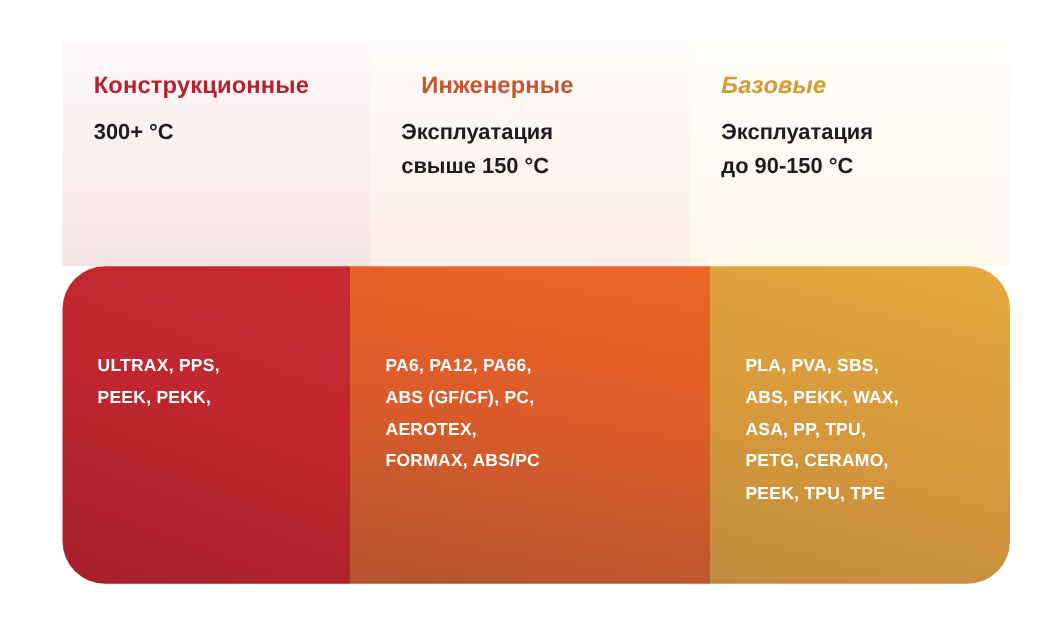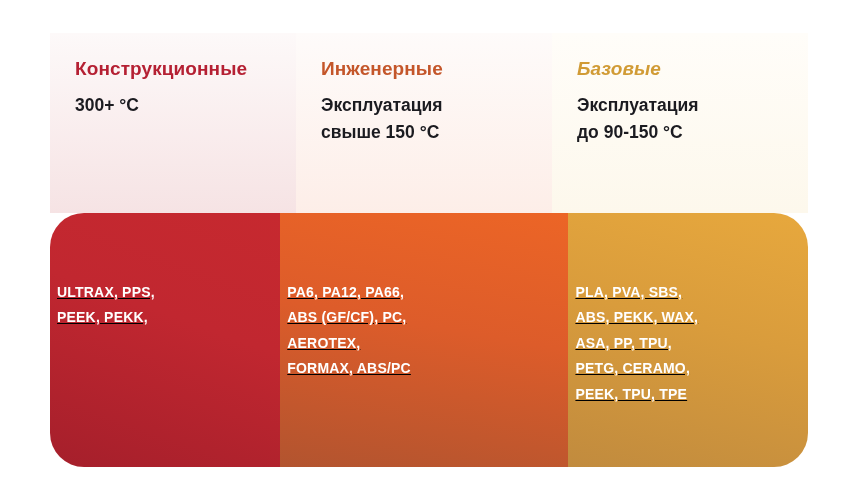--- a/index.html
+++ b/index.html
@@ -32,21 +32,21 @@
   .top-cell.c1 { width: 256px; background: linear-gradient(180deg,#fefbfa 0%, #fdeee8 100%); }
   .top-cell.c2 { width: 256px; background: linear-gradient(180deg,#fffdf9 0%, #fdf8ec 100%); }
 
   .cat-title {
     font-size: 19px;
     font-weight: 700;
     letter-spacing: .1px;
     white-space: nowrap;
   }
   .cat-title.t0 { color: #b52033; }
-  .cat-title.t1 { color: #c4562a; }
+  .cat-title.t1 { color: #c4562a; margin-left: 16px; }
   .cat-title.t2 { color: #d19b35; font-style: italic; }
 
   .cat-sub {
     margin-top: 12px;
     font-size: 17.5px;
     font-weight: 700;
     line-height: 1.55;
     color: #1b1b20;
     max-width: 210px;
   }
@@ -54,22 +54,21 @@
   
   .blocks {
     position: absolute;
     left: 0; top: 180px;
     width: 758px; height: 254px;
     display: flex;
   }
   .block {
     height: 100%;
     position: relative;
-    padding: 67px 0 0 7px;
-    text-decoration: underline;
+    padding: 67px 0 0 28px;
   }
   .block.b0 {
     width: 246px;
     background: linear-gradient(200deg, #c6292f 0%, #c12730 42%, #a51f2b 100%);
     border-top-left-radius: 34px;
     border-bottom-left-radius: 34px;
   }
   .block.b1 {
     width: 308px;
     background: linear-gradient(190deg, #ec6526 0%, #dd5c2a 45%, #b2542f 100%);

